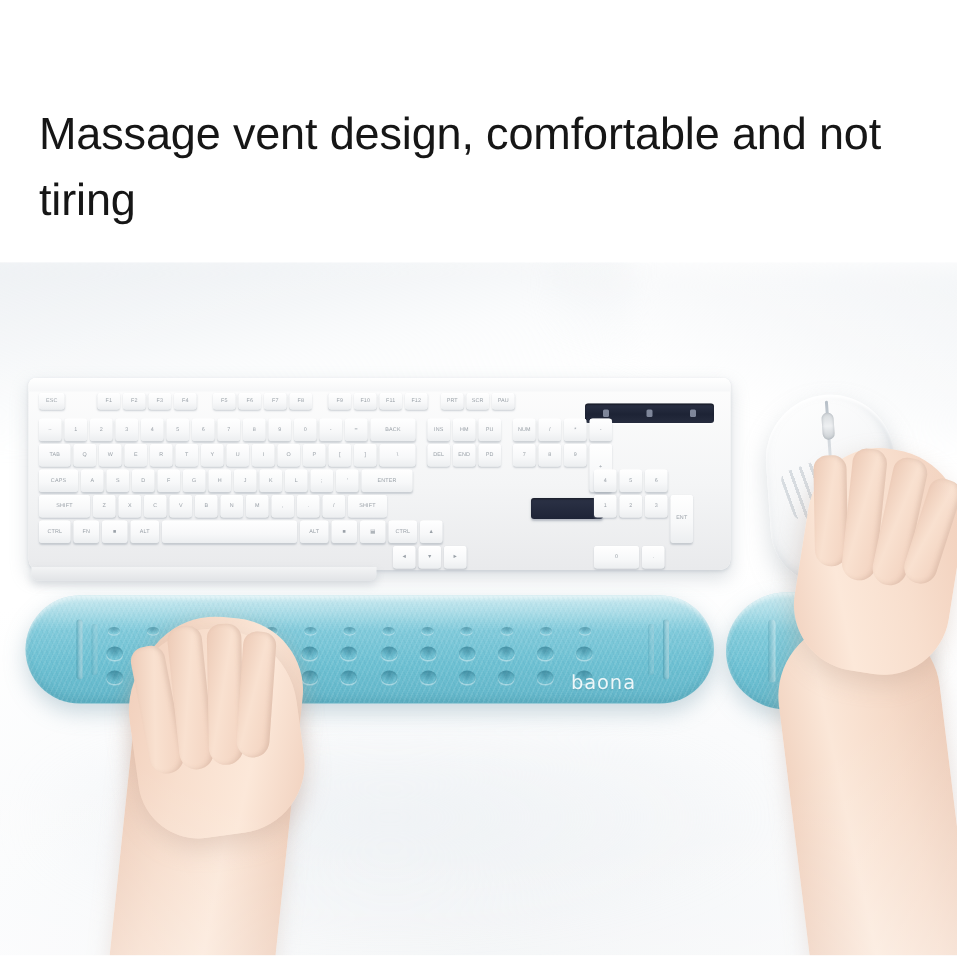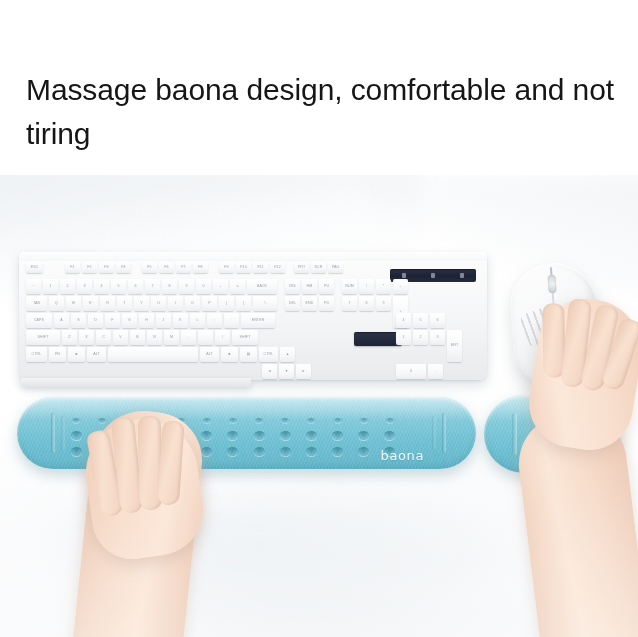--- a/index.html
+++ b/index.html
@@ -410,21 +410,21 @@
     inset: 0;
     pointer-events: none;
     background: radial-gradient(90% 70% at 50% 45%, rgba(255,255,255,0) 55%, rgba(255,255,255,.35) 100%);
   }
 </style>
 </head>
 <body>
 
 <div class="page">
 
-  <div class="headline">Massage baona design, comfortable and not tiring</div>
+  <div class="headline">Massage vent design, comfortable and not tiring</div>
 
   <div class="photo">
 
     <div class="desk-shade"></div>
     <div class="desk-shade2"></div>
     <div class="desk-shade3"></div>
 
     <div class="keyboard">
       <div class="kb-topedge"></div>
 

